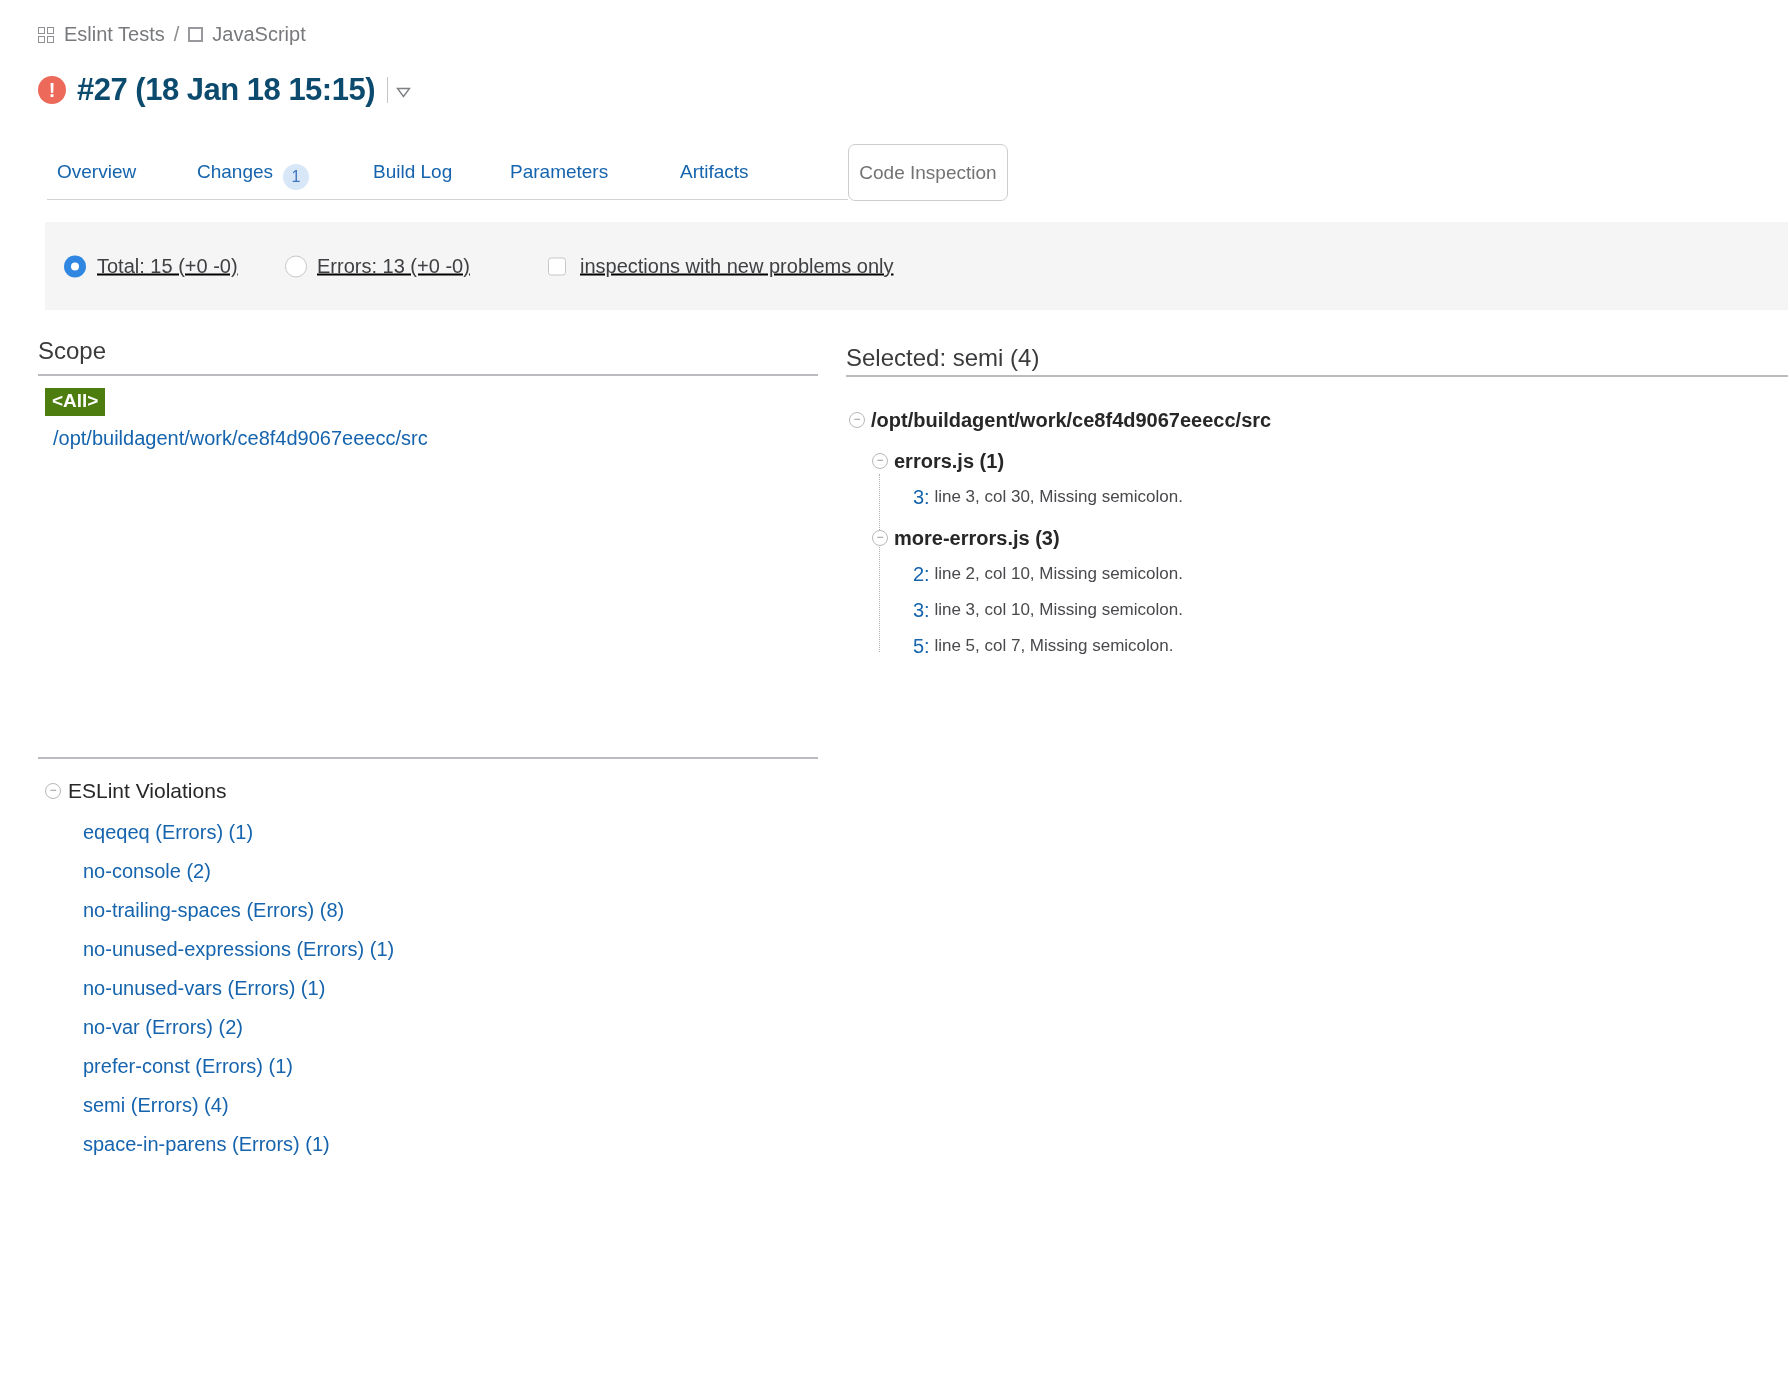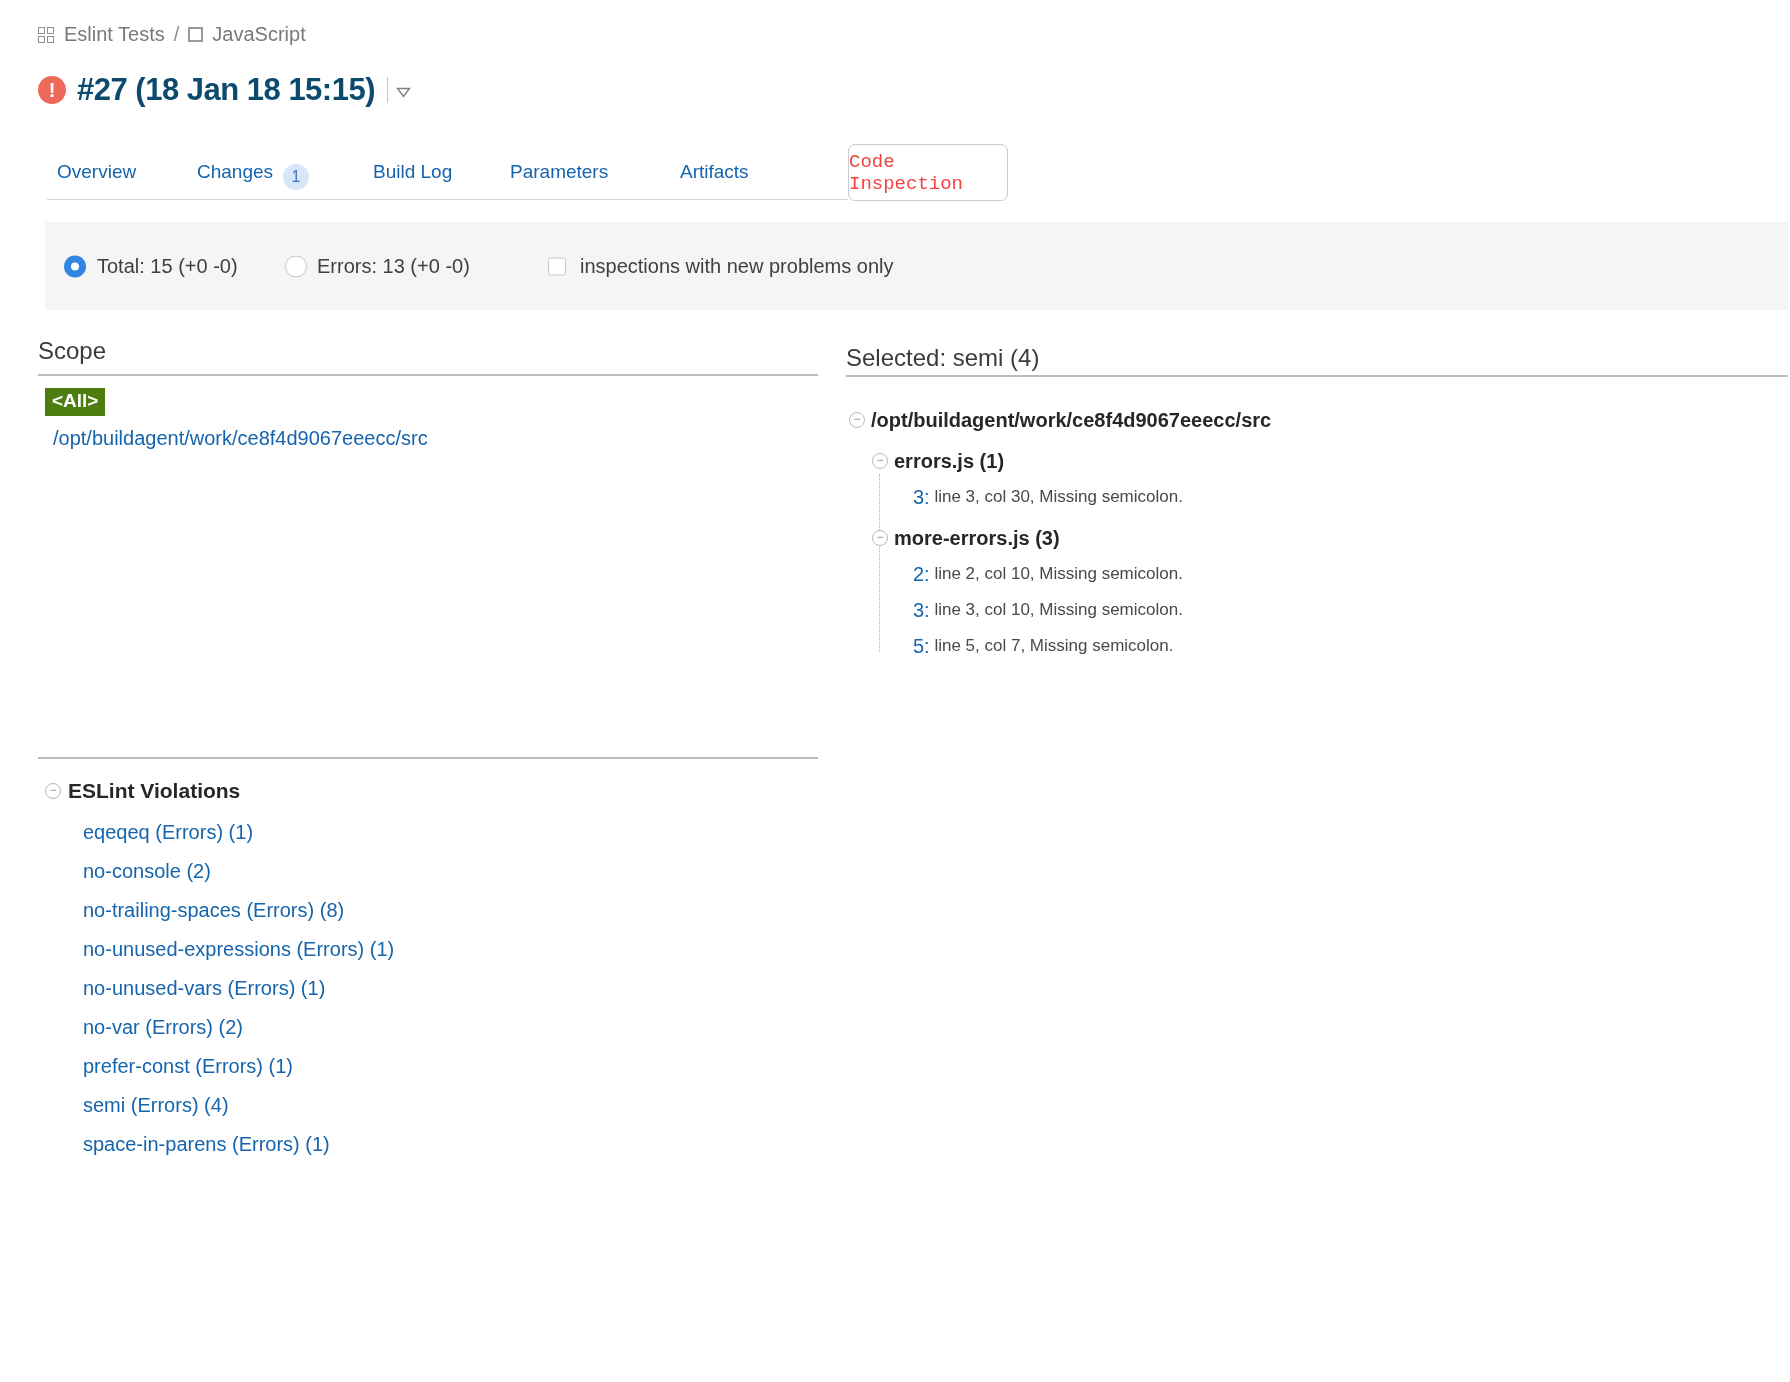--- a/index.html
+++ b/index.html
@@ -29,27 +29,27 @@
   
   .tab-link { position:absolute; top:161px; font-size:19px; color:#1564ad; }
   .tab-strip-line { position:absolute; left:47px; top:199px; width:801px; height:1px;
                     background:#d2d2d4; }
   .tab-badge { display:inline-block; width:26px; height:26px; border-radius:50%;
                background:#d8e7f8; color:#3d74bf; font-size:16px; line-height:26px;
                text-align:center; margin-left:10px; vertical-align:-4px; }
   .tab-active { position:absolute; left:848px; top:144px; width:160px; height:57px;
                 background:#fff; border:1px solid #cdcdd1; border-radius:7px;
                 display:flex; align-items:center; justify-content:center;
-                font-size:19px; color:#ef4444;font-family:Liberation Mono, monospace; }
+                font-size:19px; color:#737373; }
 
   
   .filter-bar { position:absolute; left:45px; top:222px; width:1743px; height:88px;
                 background:#f5f5f5; }
   .fb-item { position:absolute; top:50%; transform:translateY(-50%); display:flex;
-             align-items:center; }
+             align-items:center;text-decoration:underline; }
   .radio { width:22px; height:22px; border-radius:50%; }
   .radio.on { background:#2f87e2; position:relative; }
   .radio.on::after { content:""; position:absolute; left:7px; top:7px; width:8px;
                      height:8px; border-radius:50%; background:#fff; }
   .radio.off { background:#fff; border:1px solid #c7c7cb; }
   .checkbox { width:18px; height:18px; border:1px solid #c7c7cb; border-radius:3px;
               background:#fff; }
   .fb-label { font-size:20px; color:#3f4043; }
 
   
@@ -73,21 +73,21 @@
   .trow .tlabel { font-size:20px; font-weight:bold; color:#272727; margin-left:6px;
                   padding-left:0; }
   .trow.root { padding-left:3px; }
   .trow.detail { padding-left:67px; }
   .line-link { font-size:20px; color:#1564ad; }
   .dtext { font-size:17px; color:#48494c; white-space:pre; }
 
   
   .violations-header { position:absolute; left:45px; top:779px; display:flex;
                        align-items:center; }
-  .violations-header .vtitle { font-size:21px; font-weight:bold; color:#272727;
+  .violations-header .vtitle { font-size:21px; font-weight:normal; color:#272727;
                                margin-left:7px; }
   .violations-list { position:absolute; left:83px; top:813px; display:flex;
                      flex-direction:column; }
   .violation-link { font-size:20px; color:#1564ad; line-height:39px; height:39px;
                     display:block; }
 </style>
 </head>
 <body>
 
 <div class="breadcrumb">

